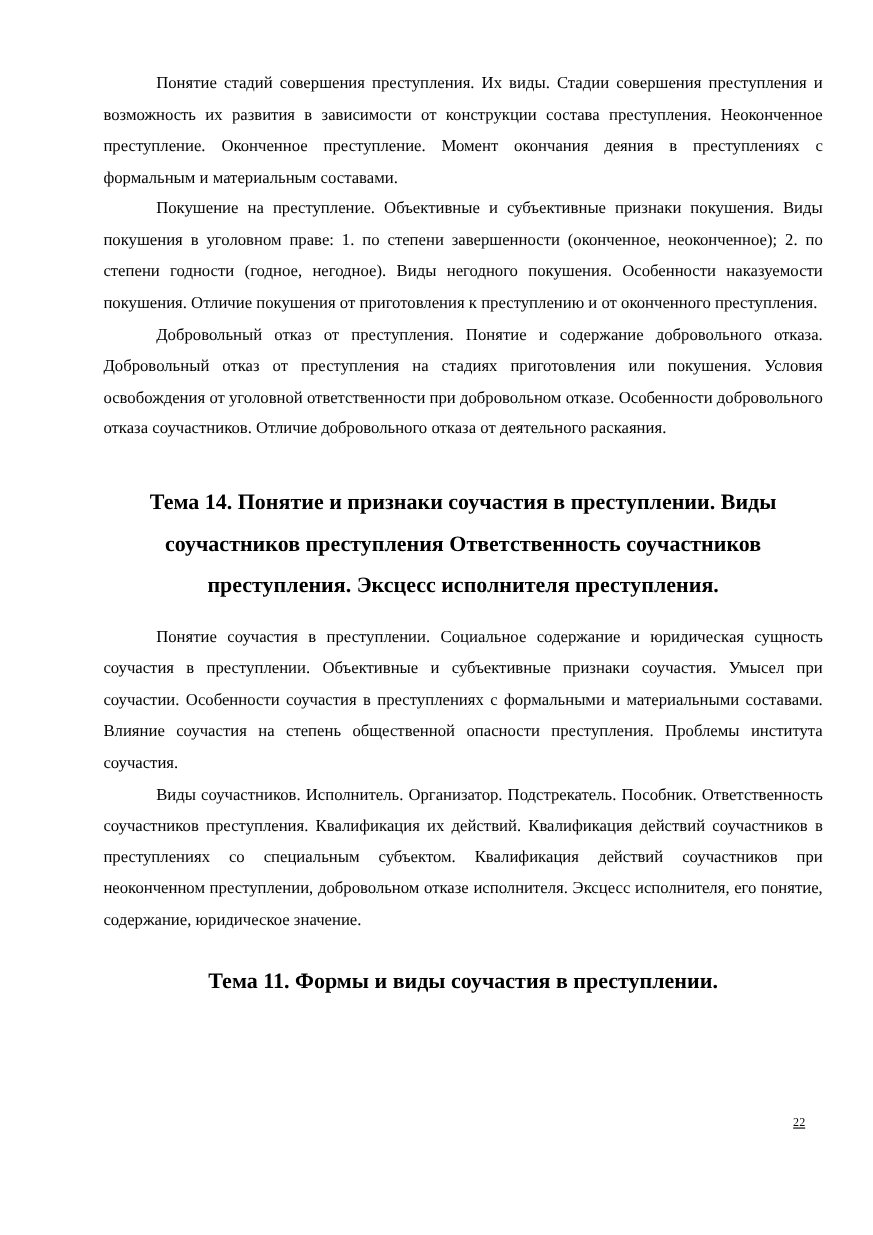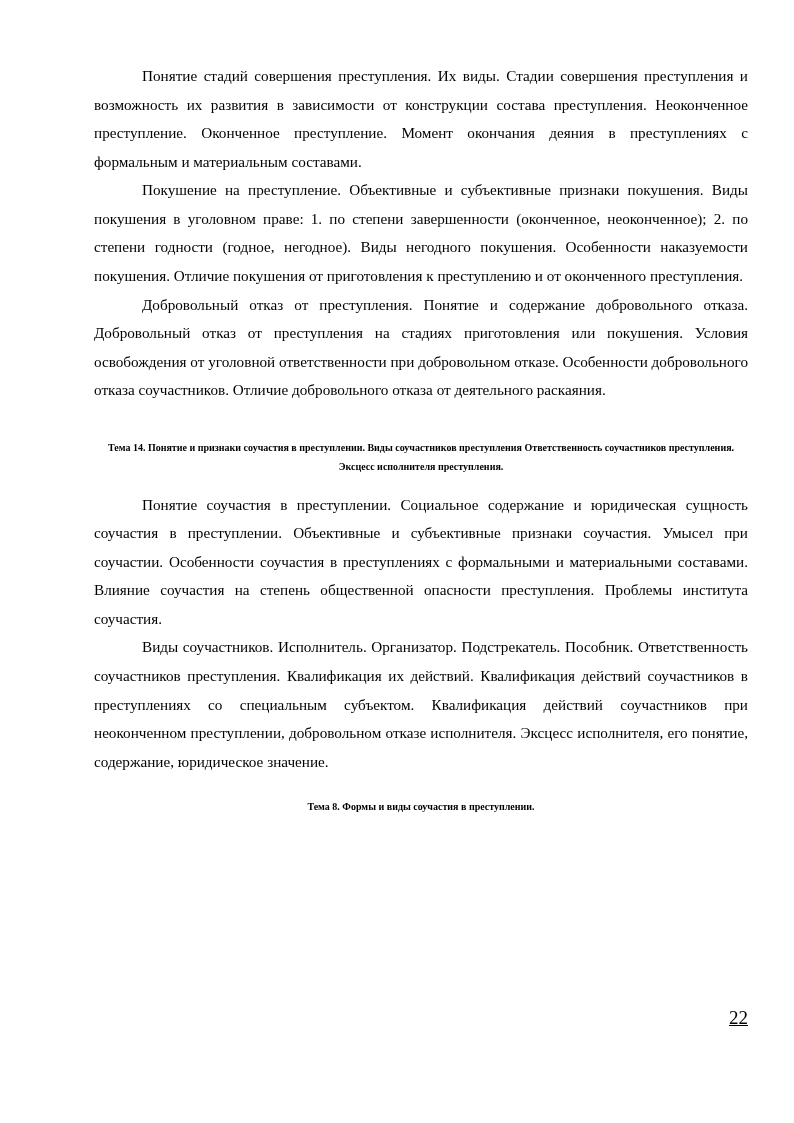--- a/index.html
+++ b/index.html
@@ -27,35 +27,35 @@
     line-height: 1.88;
     text-align: justify;
     text-indent: 48px;
     margin: 0;
     hyphens: none;
   }
   .para {
     margin: 0 0 0 0;
   }
   .heading {
-    font-size: 10px;
+    font-size: 20px;
     line-height: 1.88;
     font-weight: bold;
     text-align: center;
     text-indent: 0;
     margin: 0;
   }
   .spacer-lg { height: 34px; }
   .spacer-md { height: 22px; }
   .spacer-sm { height: 14px; }
   .page-number {
     position: absolute;
-    right: 46px;
+    right: 62px;
     bottom: 40px;
-    font-size: 19px;
+    font-size: 11px;
     line-height: 1;
     text-decoration: underline;
   }
 </style>
 </head>
 <body>
 
 <div class="page">
 
   <p class="body-text para">Понятие стадий совершения преступления. Их виды. Стадии совершения преступления и возможность их развития в зависимости от конструкции состава преступления. Неоконченное преступление. Оконченное преступление. Момент окончания деяния в преступлениях с формальным и материальным составами.</p>
@@ -66,19 +66,19 @@
 
   <p class="heading">Тема 14. Понятие и признаки соучастия в преступлении. Виды соучастников преступления Ответственность соучастников преступления. Эксцесс исполнителя преступления.</p>
 
   <div class="spacer-sm"></div>
 
   <p class="body-text para">Понятие соучастия в преступлении. Социальное содержание и юридическая сущность соучастия в преступлении. Объективные и субъективные признаки соучастия. Умысел при соучастии. Особенности соучастия в преступлениях с формальными и материальными составами. Влияние соучастия на степень общественной опасности преступления. Проблемы института соучастия.</p>
   <p class="body-text para">Виды соучастников. Исполнитель. Организатор. Подстрекатель. Пособник. Ответственность соучастников преступления. Квалификация их действий. Квалификация действий соучастников в преступлениях со специальным субъектом. Квалификация действий соучастников при неоконченном преступлении, добровольном отказе исполнителя. Эксцесс исполнителя, его понятие, содержание, юридическое значение.</p>
 
   <div class="spacer-md"></div>
 
-  <p class="heading">Тема 8. Формы и виды соучастия в преступлении.</p>
+  <p class="heading">Тема 11. Формы и виды соучастия в преступлении.</p>
 
   <div class="spacer-sm"></div>
 
 
   <div class="page-number">22</div>
 </div>
 
 </body></html>

